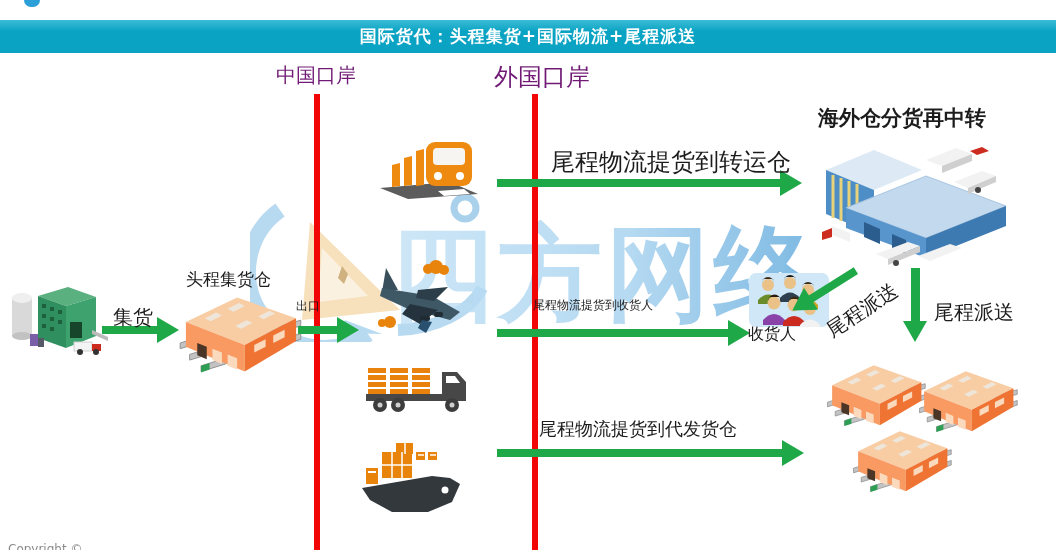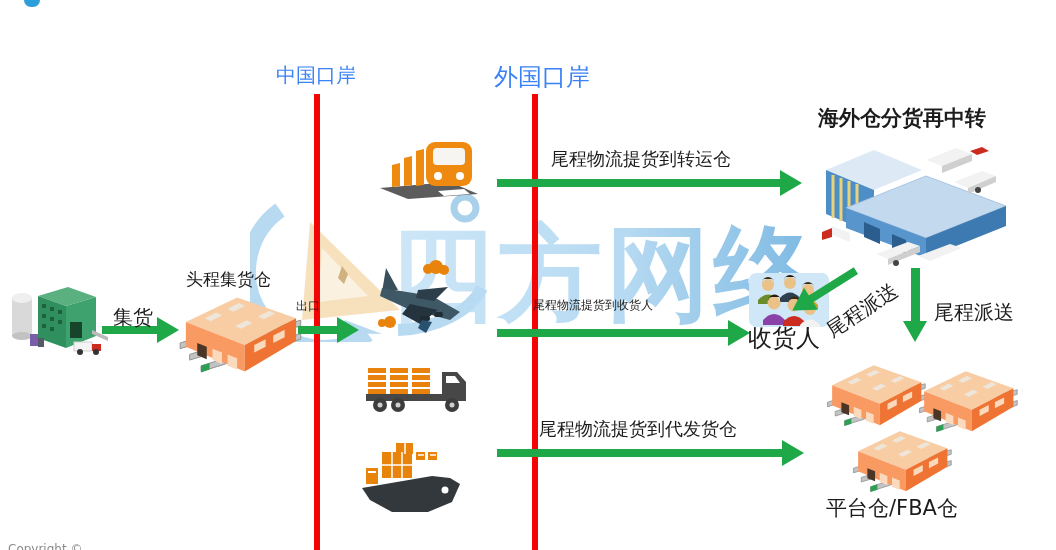--- a/index.html
+++ b/index.html
@@ -1,19 +1,19 @@
 <!DOCTYPE html>
 <html><head>
 <meta charset="utf-8">
 <style>
   html,body{margin:0;padding:0;background:#fff;}
   #stage{position:relative;width:1056px;height:550px;background:#fff;overflow:hidden;
          font-family:"DejaVu Sans","Liberation Sans",sans-serif;}
   .lbl{position:absolute;color:#1c1c1c;white-space:nowrap;z-index:5;line-height:1.2;}
-  .red{color:#3b82f6;}
+  .red{color:#701a75;}
   
   #banner{position:absolute;left:0;top:20px;width:1056px;height:33px;z-index:6;
           background:linear-gradient(180deg,#3cbcd6 0%,#0aa3c4 35%,#0aa3c4 100%);
           display:flex;align-items:center;justify-content:center;}
   #banner span{color:#fff;font-weight:bold;font-size:17px;letter-spacing:1px;}
   
   .portline{position:absolute;top:94px;width:6px;height:456px;background:#f20505;z-index:2;}
   
   .harrow{position:absolute;height:8px;background:#1fa848;z-index:4;}
   .harrow::after{content:"";position:absolute;right:-21px;top:-9px;width:0;height:0;
@@ -61,20 +61,23 @@
         <polygon points="80,62 92,56 92,64 80,70"></polygon>
         <polygon points="100,52 112,46 112,54 100,60"></polygon>
       </g>
       <polygon points="20,60 30,64 30,77 20,73" fill="#4a3526"></polygon>
       <polygon points="36,66 46,70 46,82 36,78" fill="#fbd9bd"></polygon>
       <polygon points="52,72 62,76 62,88 52,84" fill="#fbd9bd"></polygon>
     </symbol>
   </svg>
 
   <div id="chip"></div>
+  <div id="banner">
+    <span>国际货代：头程集货+国际物流+尾程派送</span>
+  </div>
 
   <svg id="wmlogo" width="240" height="150" viewBox="0 0 240 150">
     <path d="M30,18 A72,72 0 0 0 118,142" stroke="#abd4ef" stroke-width="16" fill="none"></path>
     <path d="M148,138 A95,62 0 0 0 232,96" stroke="#abd4ef" stroke-width="12" fill="none"></path>
     <circle cx="215" cy="16" r="11" stroke="#9ccae8" stroke-width="7" fill="none"></circle>
     <polygon points="60,30 150,118 52,128" fill="#f6dcb2"></polygon>
     <polygon points="72,56 118,104 68,110" fill="#ffffff" opacity="0.55"></polygon>
     <path d="M92,74 l6,8 -4,10 -6,-6 z" fill="#c8a46a"></path>
     <polygon points="95,128 132,142 88,141" fill="#abd4ef"></polygon>
   </svg>
@@ -190,21 +193,21 @@
       <line x1="20" y1="27" x2="50" y2="27"></line>
         <line x1="43" y1="5" x2="43" y2="16"></line>
       <line x1="56" y1="17" x2="62" y2="17"></line>
         <line x1="68" y1="17" x2="74" y2="17"></line>
     </g>
     <polygon points="0,50 70,38 88,40 98,46 90,64 66,74 30,74 8,62" fill="#33383d"></polygon>
     <circle cx="83" cy="52" r="3.5" fill="#fff"></circle>
   </svg>
 
   <div class="harrow" style="left:497px;top:179px;width:284px"></div>
-  <div class="lbl" style="left:551px;top:148px;font-size:18px">尾程物流提货到转运仓</div>
+  <div class="lbl" style="left:551px;top:148px;font-size:24px">尾程物流提货到转运仓</div>
   <div class="harrow" style="left:497px;top:329px;width:232px"></div>
   <div class="lbl" style="left:533px;top:298px;font-size:12px">尾程物流提货到收货人</div>
   <div class="harrow" style="left:497px;top:449px;width:286px"></div>
   <div class="lbl" style="left:818px;top:106px;font-size:21px;font-weight:600">海外仓分货再中转</div>
 
   <div class="lbl" style="left:539px;top:418px;font-size:18px">尾程物流提货到代发货仓</div>
   <svg class="icon" style="left:806px;top:130px" width="206" height="140" viewBox="0 0 206 140">
     <polygon points="20,40 68,20 116,40 68,60" fill="#ddeaf6"></polygon>
     <polygon points="20,40 68,60 68,104 20,84" fill="#4e8ec6"></polygon>
     <g stroke="#e8d27a" stroke-width="3">
@@ -252,27 +255,26 @@
       <circle cx="26" cy="31" r="6.5" fill="#eac187"></circle>
         <path d="M20,29 a6.5,6.5 0 0 1 13,0 l-1,-4 -11,0 z" fill="#2a1c10"></path>
       <path d="M15,48 q11,-12 22,0 v5 h-22 z" fill="#8a41a8"></path>
       <circle cx="46" cy="33" r="6.5" fill="#eac187"></circle>
         <path d="M40,31 a6.5,6.5 0 0 1 13,0 l-1,-4 -11,0 z" fill="#3a2a18"></path>
       <path d="M35,50 q11,-12 22,0 v4 h-22 z" fill="#cc2b1f"></path>
       <circle cx="62" cy="37" r="6" fill="#eac187"></circle>
       <path d="M52,53 q10,-11 20,0 v2 h-20 z" fill="#f2f2f2"></path>
     </g>
   </svg>
-  <div class="lbl" style="left:748px;top:324px;font-size:24px">收货人</div>
+  <div class="lbl" style="left:748px;top:324px;font-size:16px">收货人</div>
 
   <svg class="icon" style="left:826px;top:356px" width="100" height="77" viewBox="0 0 130 100">
       <use href="#whORG"></use>
     </svg>
   <svg class="icon" style="left:918px;top:362px" width="100" height="77" viewBox="0 0 130 100">
       <use href="#whORG"></use>
     </svg>
   <svg class="icon" style="left:852px;top:422px" width="100" height="77" viewBox="0 0 130 100">
       <use href="#whORG"></use>
     </svg>
-  <div class="lbl" style="left:826px;top:496px;font-size:21px">平台仓/FBA仓</div>
 
   <div id="copyright">Copyright ©</div>
 </div>
 
 </body></html>

